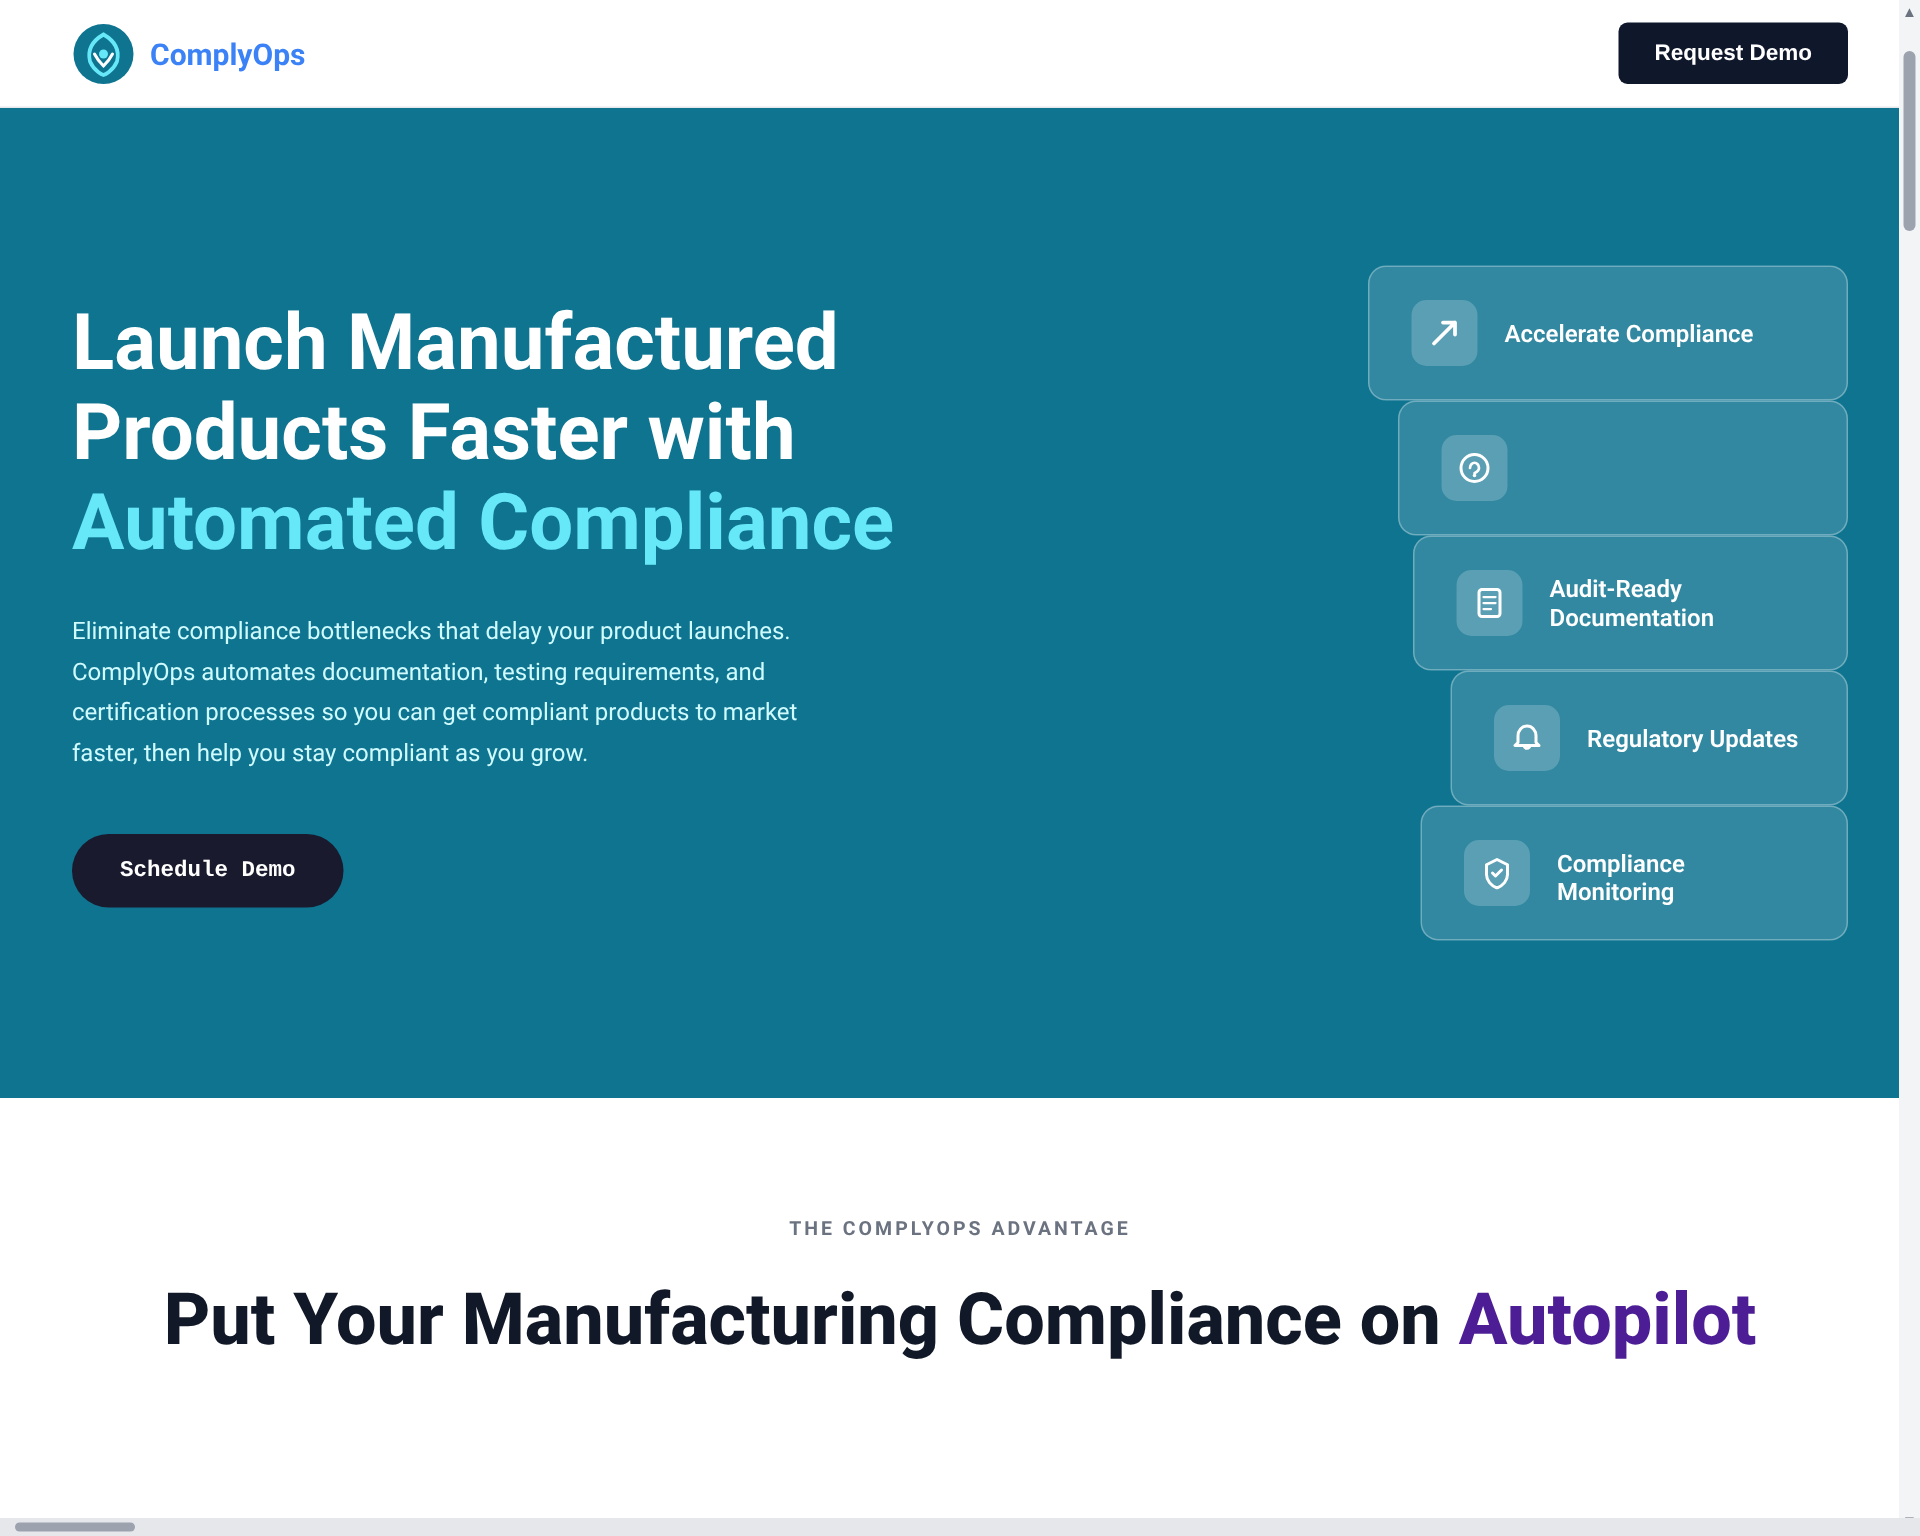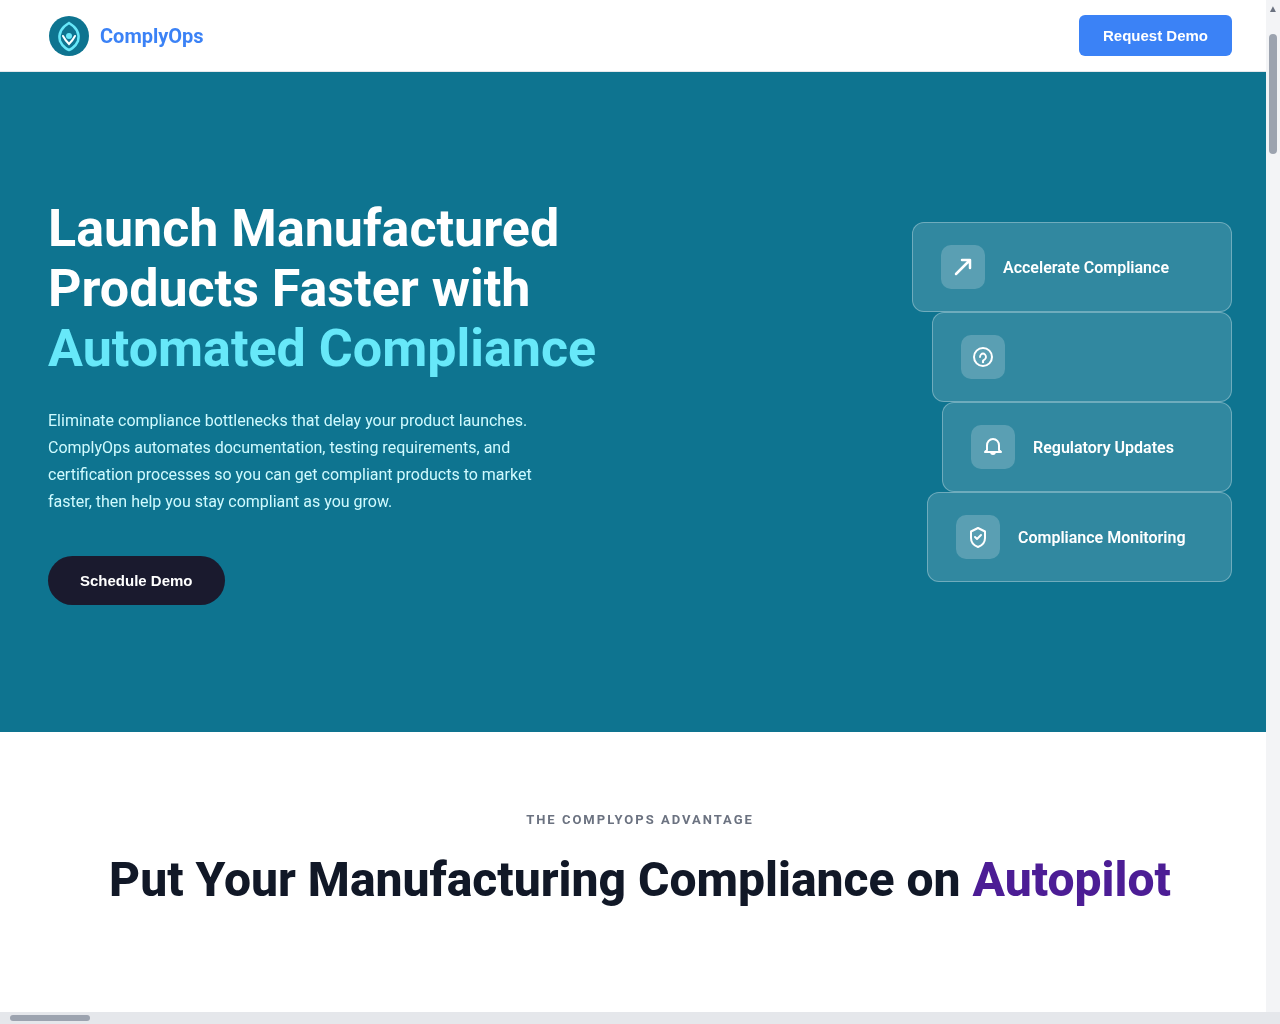--- a/index.html
+++ b/index.html
@@ -36,21 +36,21 @@
       height: 42px;
     }
 
     .logo-text {
       font-size: 20px;
       font-weight: 700;
       color: #3b82f6;
     }
 
     .request-demo-btn {
-      background: #3b82f6;
+      background: #0f172a;
       color: #ffffff;
       border: none;
       border-radius: 6px;
       padding: 12px 24px;
       font-size: 15px;
       font-weight: 600;
       cursor: pointer;
     }
 
     
@@ -91,20 +91,21 @@
     .schedule-demo-btn {
       background: #1a1a2e;
       color: #ffffff;
       border: none;
       border-radius: 30px;
       padding: 16px 32px;
       font-size: 15px;
       font-weight: 600;
       cursor: pointer;
       display: inline-block;
+      font-family: Liberation Mono, monospace;
     }
 
     .hero-right {
       flex: 1;
       display: flex;
       flex-direction: column;
       align-items: flex-end;
       padding-left: 80px;
     }
 
@@ -127,25 +128,26 @@
 
     .feature-card:nth-child(2) {
       width: 300px;
     }
 
     .feature-card:nth-child(3) {
       width: 290px;
     }
 
     .feature-card:nth-child(4) {
-      width: 305px;
+      width: 265px;
     }
 
     .feature-card:nth-child(5) {
-      width: 331px;
+      width: 285px;
+      align-items: flex-end;
     }
 
     .feature-icon {
       width: 44px;
       height: 44px;
       background: rgba(255, 255, 255, 0.2);
       border-radius: 10px;
       display: flex;
       align-items: center;
       justify-content: center;
@@ -277,20 +279,31 @@
     <div class="feature-card">
       <div class="feature-icon">
         <svg width="22" height="22" viewBox="0 0 22 22" fill="none">
           <circle cx="11" cy="11" r="9" stroke="white" stroke-width="2"></circle>
           <path d="M8 11 C8 9, 9.5 7.5, 11 7.5 C12.5 7.5, 14 9, 14 11 C14 12.5, 13 13.5, 11 14.5" stroke="white" stroke-width="1.8" stroke-linecap="round"></path>
           <circle cx="11" cy="16" r="1.2" fill="white"></circle>
         </svg>
       </div>
     </div>
 
+    <div class="feature-card">
+      <div class="feature-icon">
+        <svg width="22" height="22" viewBox="0 0 22 22" fill="none">
+          <rect x="4" y="2" width="14" height="18" rx="2" stroke="white" stroke-width="2"></rect>
+          <line x1="7" y1="7" x2="15" y2="7" stroke="white" stroke-width="1.5" stroke-linecap="round"></line>
+          <line x1="7" y1="11" x2="15" y2="11" stroke="white" stroke-width="1.5" stroke-linecap="round"></line>
+          <line x1="7" y1="15" x2="12" y2="15" stroke="white" stroke-width="1.5" stroke-linecap="round"></line>
+        </svg>
+      </div>
+      <span class="feature-label">Audit-Ready Documentation</span>
+    </div>
 
     <div class="feature-card">
       <div class="feature-icon">
         <svg width="22" height="22" viewBox="0 0 22 22" fill="none">
           <path d="M11 3 C7.5 3, 5 6, 5 9.5 L5 14 L3 16 L19 16 L17 14 L17 9.5 C17 6, 14.5 3, 11 3Z" stroke="white" stroke-width="2" stroke-linejoin="round"></path>
           <path d="M9 16 C9 17.1, 9.9 18, 11 18 C12.1 18, 13 17.1, 13 16" stroke="white" stroke-width="1.8" stroke-linecap="round"></path>
         </svg>
       </div>
       <span class="feature-label">Regulatory Updates</span>
     </div>

